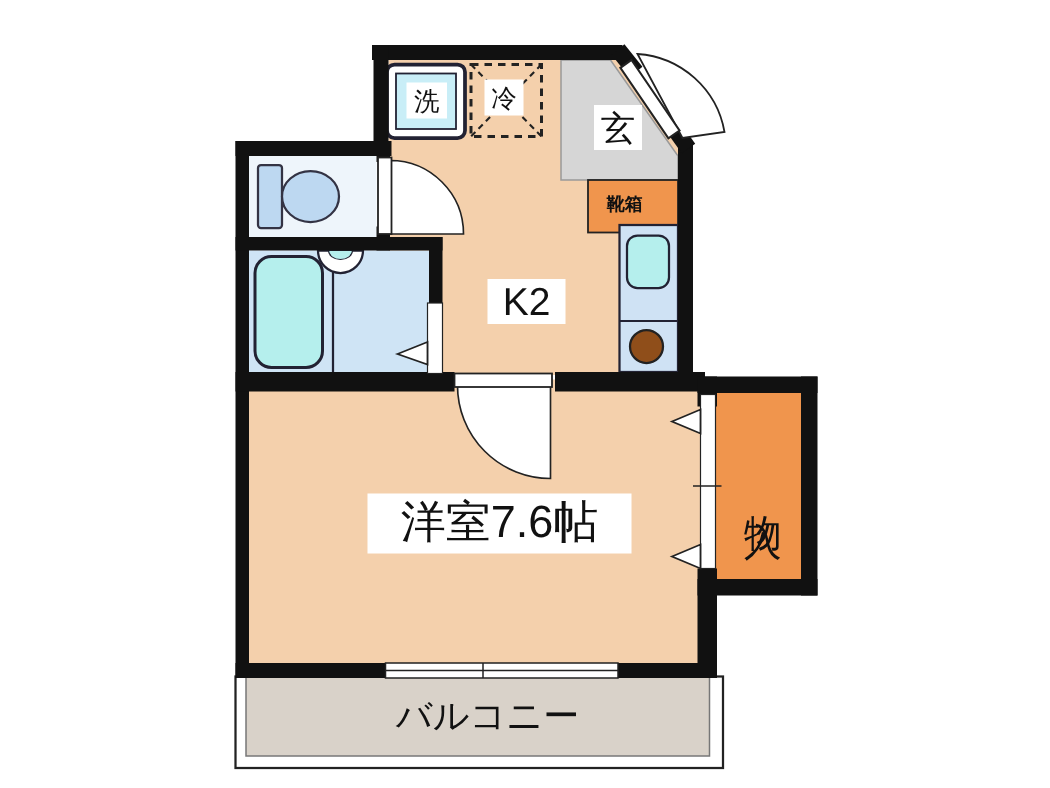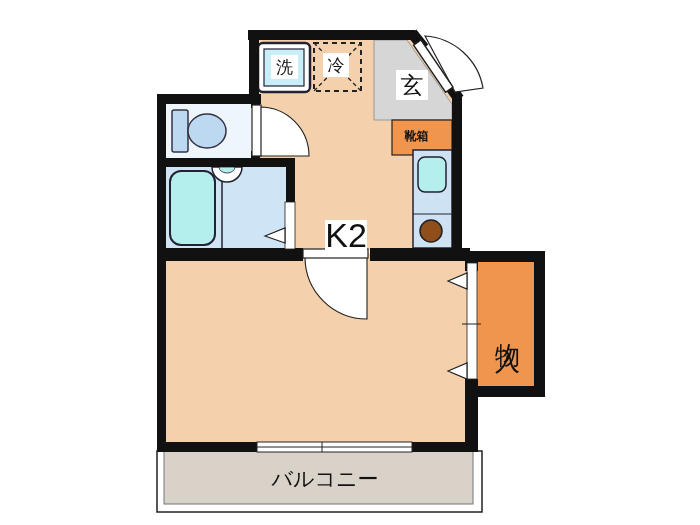--- a/index.html
+++ b/index.html
@@ -10,25 +10,25 @@
   #plan-svg{position:absolute;left:0;top:0;}
   .lbl{
     position:absolute;color:#111;display:flex;align-items:center;justify-content:center;
     line-height:1;white-space:nowrap;
   }
   .lbl.boxed{background:#ffffff;}
   .lbl-washer{left:271px;top:55px;width:27px;height:24px;font-size:17px;}
   .lbl-fridge{left:323px;top:53px;width:26px;height:24px;font-size:17px;}
   .lbl-genkan{left:396px;top:70px;width:32px;height:30px;font-size:23px;}
   .lbl-shoebox{left:392px;top:128px;width:49px;height:16px;font-size:12px;font-weight:600;}
-  .lbl-kitchen{left:325px;top:186px;width:42px;height:30px;font-size:34px;margin-top:34px;}
+  .lbl-kitchen{left:325px;top:186px;width:52px;height:30px;font-size:26px;}
   .lbl-room{left:245px;top:329px;width:176px;height:40px;font-size:30px;}
   .lbl-storage{left:492px;top:288px;width:28px;height:80px;font-size:25px;
     writing-mode:vertical-rl;letter-spacing:4px;display:block;text-align:center;}
-  .lbl-balcony{left:230px;top:464px;width:190px;height:28px;font-size:21px;}
+  .lbl-balcony{left:230px;top:464px;width:190px;height:28px;font-size:24px;}
 </style>
 </head>
 <body>
 
 <div id="stage">
   <svg id="plan-svg" width="700" height="525" viewBox="0 0 700 525">
 
     <g>
 
       <polygon points="259,40 413,40 455,100 455,250 259,250" fill="#f4d0ac"></polygon>
@@ -123,15 +123,16 @@
         <line x1="322" y1="442" x2="322" y2="452" stroke="#222" stroke-width="1"></line>
       </g>
     </g>
   </svg>
 
   <div class="lbl boxed lbl-washer">洗</div>
   <div class="lbl boxed lbl-fridge">冷</div>
   <div class="lbl boxed lbl-genkan">玄</div>
   <div class="lbl lbl-shoebox">靴箱</div>
   <div class="lbl boxed lbl-kitchen">K2</div>
+  <div class="lbl boxed lbl-room">洋室7.6帖</div>
   <div class="lbl lbl-storage">物入</div>
   <div class="lbl lbl-balcony">バルコニー</div>
 </div>
 
 </body></html>

